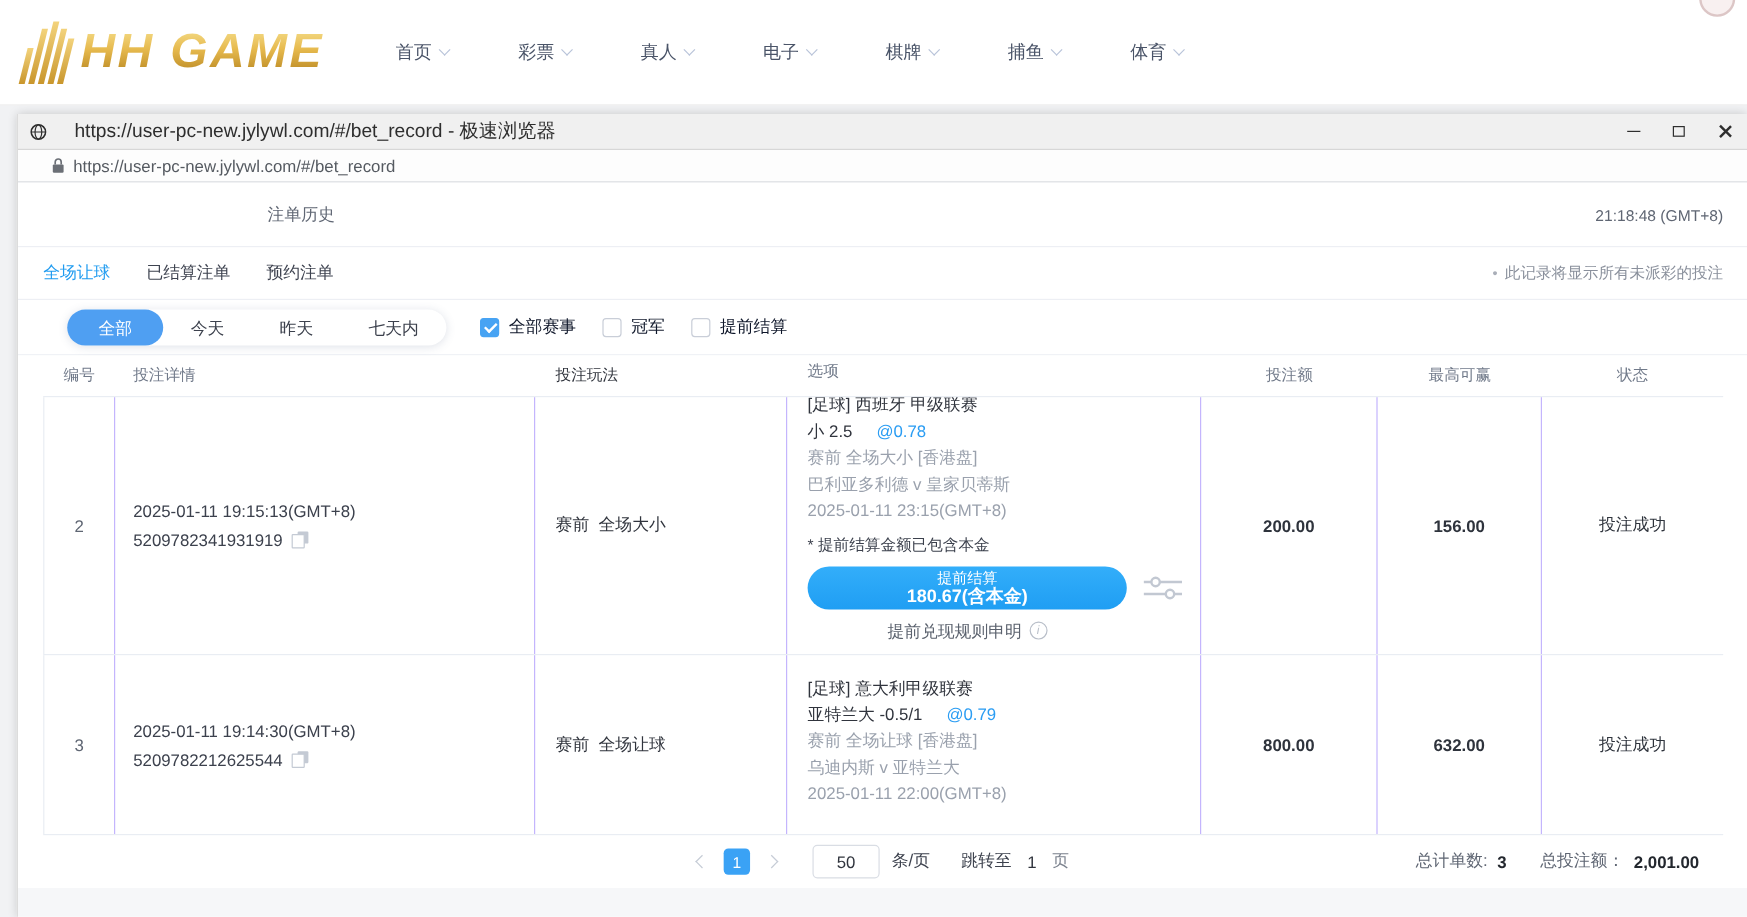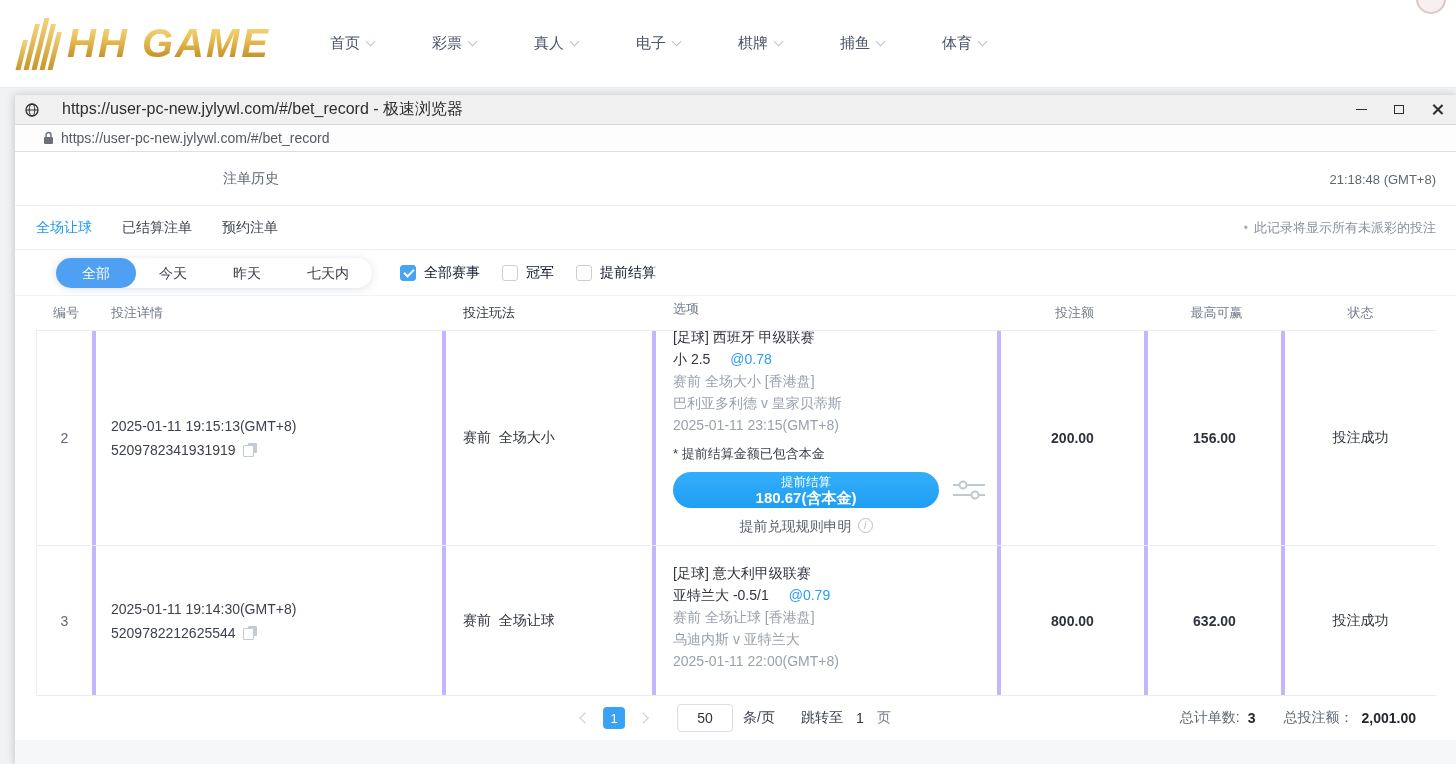--- a/index.html
+++ b/index.html
@@ -73,21 +73,21 @@
   .chk-box.checked { background:#47a3f3; border-color:#47a3f3; }
   .chk-box.checked::after { content:""; position:absolute; left:4.5px; top:1.5px; width:4px; height:8px;
     border-right:2px solid #fff; border-bottom:2px solid #fff; transform:rotate(45deg); }
   .chk-label { font-size:14px; color:#0f172a; margin-left:8px; }
   .early-settle { margin-left:auto; margin-right:20px; }
 
   
   .table { margin:0 20px 0 21px; }
   .t-head { display:flex; height:34px; align-items:center; font-size:13px; color:#717a8a; }
   .t-row { display:flex; border-top:1px solid #e9edf3; }
-  .t-row .cell { border-right:4px solid #c4b5fd; }
+  .t-row .cell { border-right:1px solid #c4b5fd; }
   .t-row .cell:first-child { border-left:1px solid #e9edf3; }
   .t-row .cell:last-child { border-right:none; }
   .c-no{width:60px;} .c-detail{width:350px;} .c-play{width:210px;} .c-opt{width:345px;}
   .c-amt{width:147px;} .c-win{width:137px;} .c-status{flex:1;}
   .hc { padding-left:15px; }
   .hc.center, .cell.center { text-align:center; padding-left:0; }
   .cell { display:flex; flex-direction:column; justify-content:center; font-size:14px; color:#2e333c; }
   .cell.center { align-items:center; }
   .row-a { height:215px; } .row-b { height:150px; }
   .c-no .no-text { color:#5f6673; }

